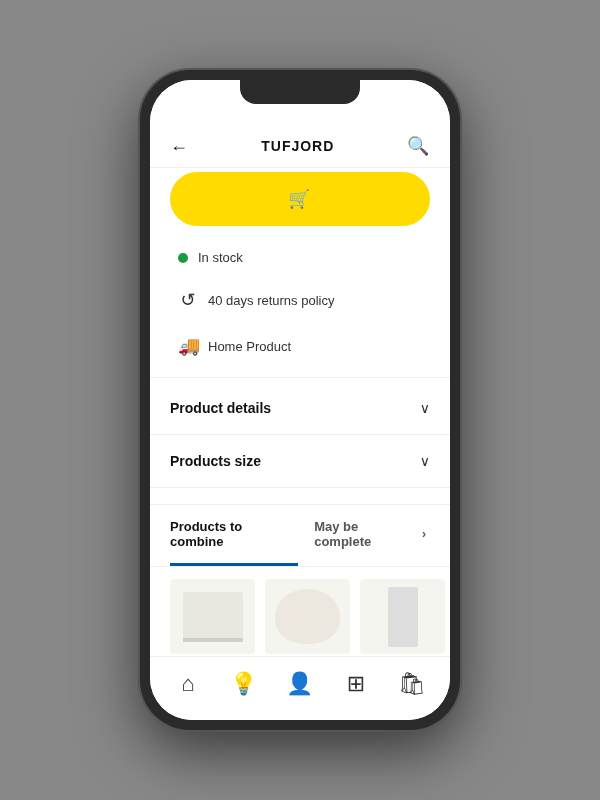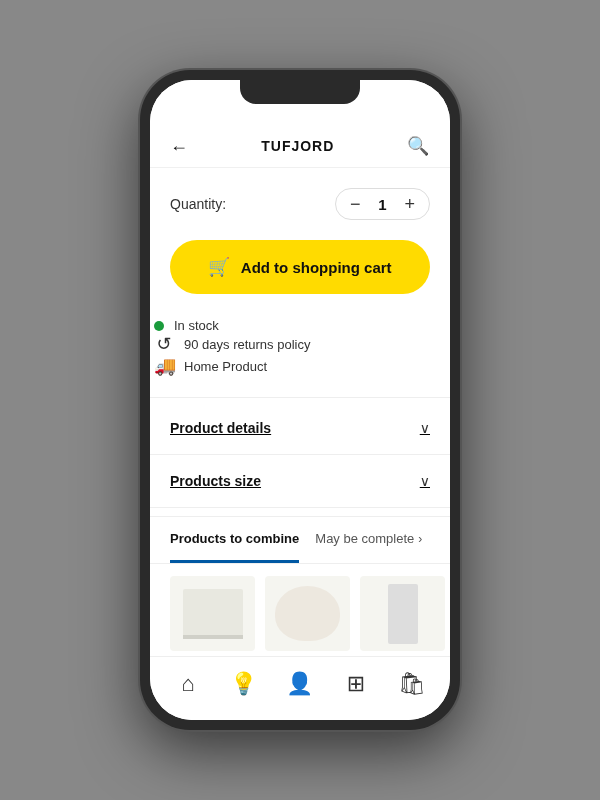--- a/index.html
+++ b/index.html
@@ -152,24 +152,24 @@
       font-weight: 700;
       color: #111;
     }
 
     .cart-icon {
       font-size: 18px;
     }
 
     
     .info-section {
-      padding: 4px 4px 16px;
+      padding: 4px 28px 16px;
       display: flex;
       flex-direction: column;
-      gap: 0;
+      gap: 24px;
     }
 
     .info-item {
       display: flex;
       align-items: center;
       gap: 10px;
     }
 
     .info-dot {
       width: 10px;
@@ -200,39 +200,38 @@
     }
 
     
     .accordion {
       padding: 18px 20px;
       display: flex;
       align-items: center;
       justify-content: space-between;
       cursor: pointer;
       border-bottom: 1px solid #eee;
-      text-decoration: underline;
     }
 
     .accordion-label {
       font-size: 14px;
       font-weight: 700;
       color: #111;
     }
 
     .chevron {
       font-size: 14px;
       color: #333;
     }
 
     
     .tabs-section {
       padding: 0;
       border-top: 1px solid #eee;
-      margin-top: 8px;
+      margin-top: 16px;
     }
 
     .tabs-row {
       display: flex;
       padding: 0 20px;
       border-bottom: 1px solid #eee;
       gap: 0;
     }
 
     .tab-item {
@@ -241,21 +240,21 @@
       font-weight: 700;
       color: #111;
       border-bottom: 3px solid #0058A3;
       margin-right: 16px;
       cursor: pointer;
     }
 
     .tab-item-inactive {
       padding: 14px 0;
       font-size: 13px;
-      font-weight: 400;
+      font-weight: 700;
       color: #555;
       border-bottom: 3px solid transparent;
       margin-right: 4px;
       cursor: pointer;
       display: flex;
       align-items: center;
       gap: 4px;
     }
 
     .tab-arrow {
@@ -350,42 +349,33 @@
     <div class="status-bar"></div>
 
     <div class="header">
       <span class="header-icon">←</span>
       <span class="header-title">TUFJORD</span>
       <span class="header-icon">🔍</span>
     </div>
 
     <div class="content">
 
-      <div class="quantity-row">
-        <span class="quantity-label">Quantity:</span>
-        <div class="quantity-control">
-          <button class="quantity-btn">−</button>
-          <span class="quantity-value">1</span>
-          <button class="quantity-btn">+</button>
-        </div>
-      </div>
 
       <button class="add-to-cart-btn">
         <span class="cart-icon">🛒</span>
-        <span>Add to shopping cart</span>
       </button>
 
       <div class="info-section">
         <div class="info-item">
           <div class="info-dot"></div>
           <span class="info-text">In stock</span>
         </div>
         <div class="info-item">
           <span class="info-icon">↺</span>
-          <span class="info-text">90 days returns policy</span>
+          <span class="info-text">40 days returns policy</span>
         </div>
         <div class="info-item">
           <span class="info-icon">🚚</span>
           <span class="info-text">Home Product</span>
         </div>
       </div>
 
       <div class="divider"></div>
 
       <div class="accordion">

